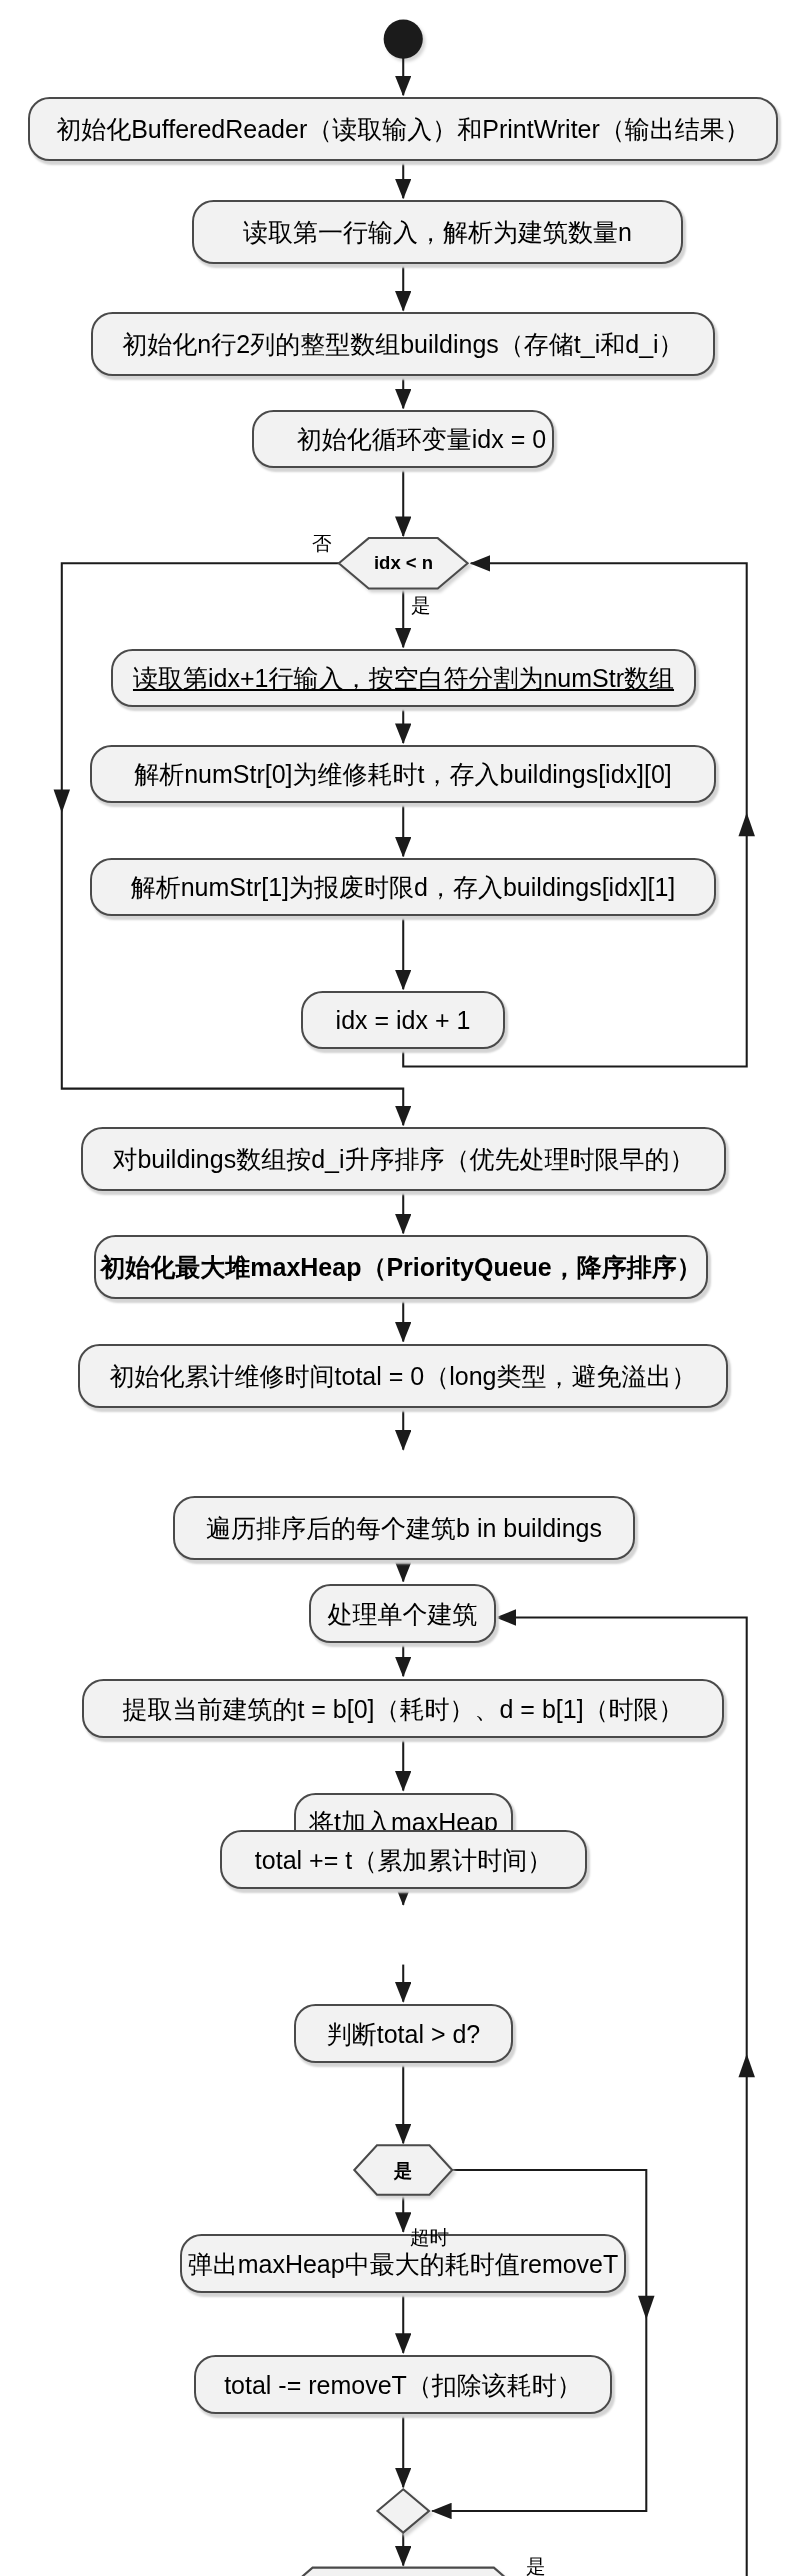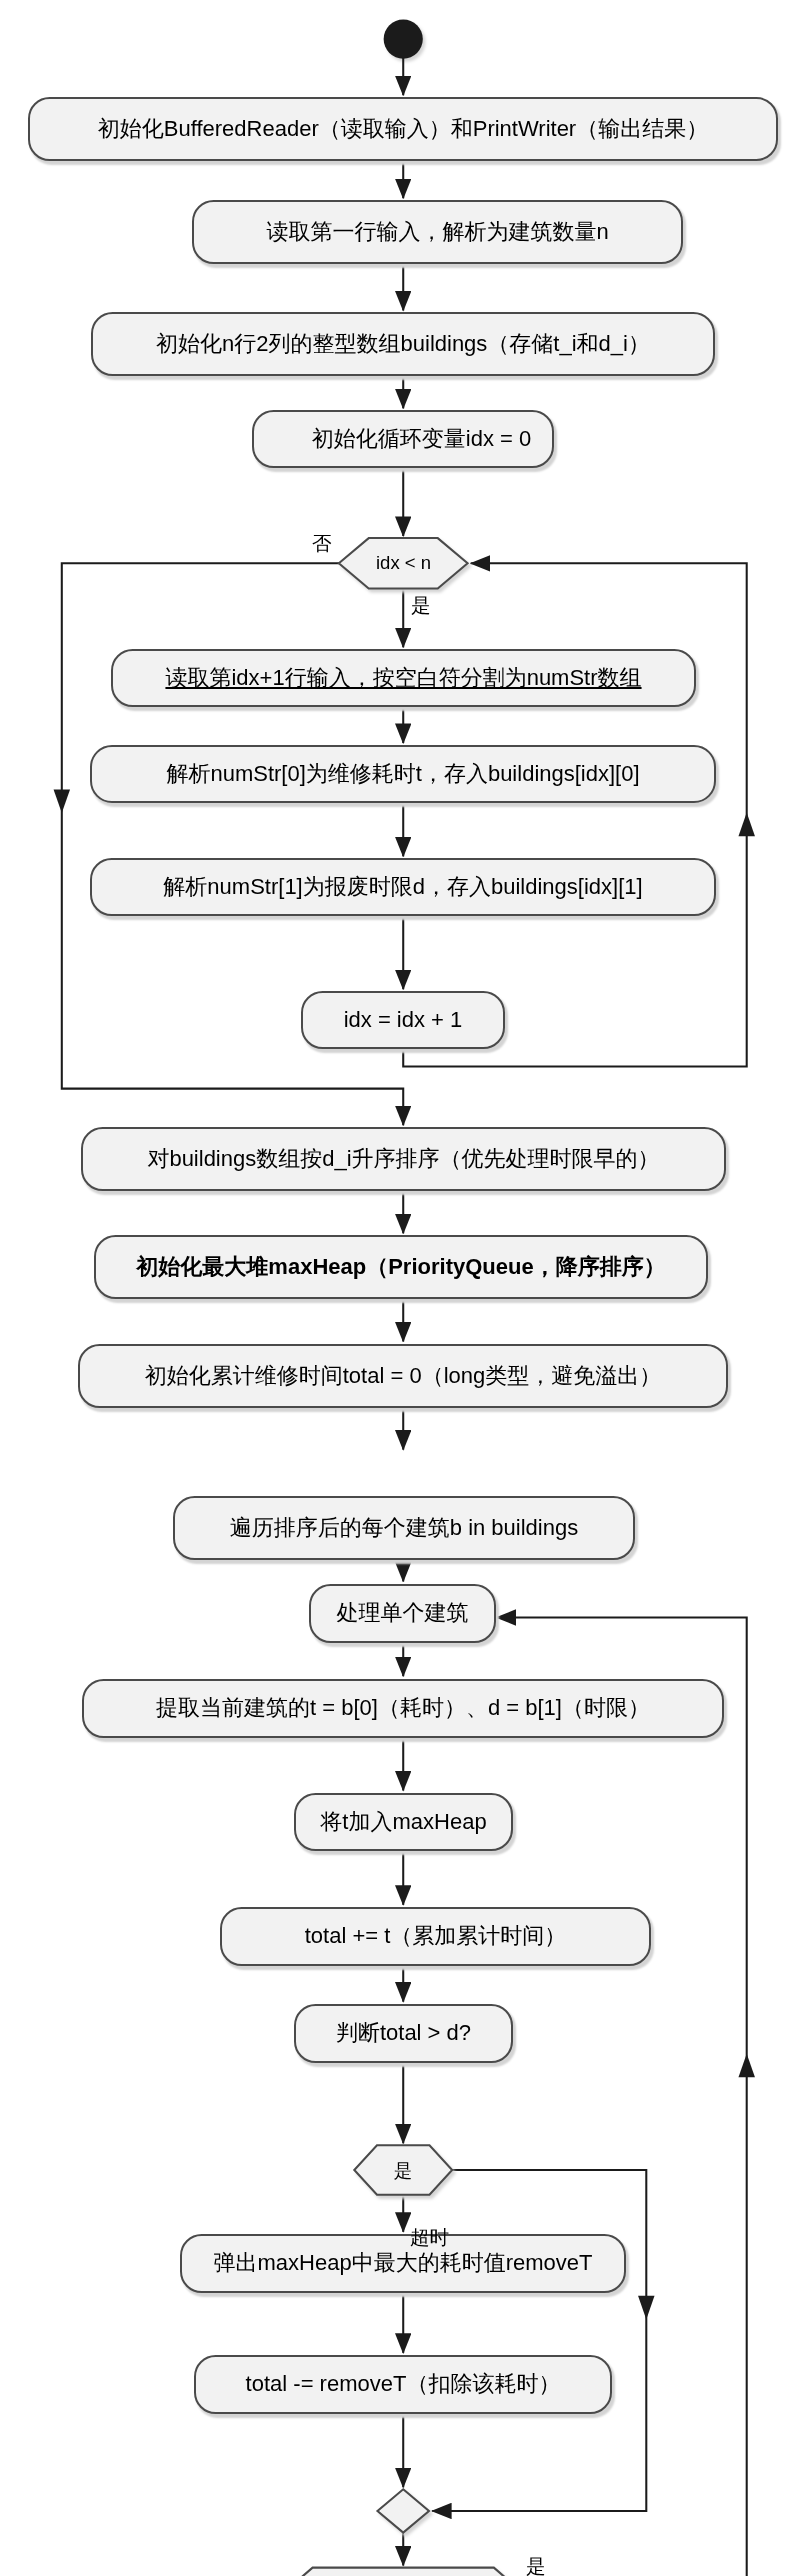--- a/index.html
+++ b/index.html
@@ -20,35 +20,36 @@
     z-index:2;
     box-sizing:border-box;
     background:#f2f2f2;
     border:2.1px solid #4a4a4a;
     border-radius:21.6px;
     box-shadow:2.6px 3.1px 2.1px #d4d4d4;
     display:flex;
     align-items:center;
     justify-content:center;
     text-align:center;
-    font-size:22px;
+    font-size:25px;
     color:#000000;
     white-space:nowrap;
     line-height:1.2;
   }
   .hexlabel{
     position:absolute;
     z-index:3;
     display:flex;
     align-items:center;
     justify-content:center;
     text-align:center;
     font-size:18.5px;
     color:#000000;
     white-space:nowrap;
+    font-weight:bold;
   }
   .edgelabel{
     position:absolute;
     z-index:3;
     font-size:19.6px;
     color:#000000;
     white-space:nowrap;
   }
 </style>
 </head>
@@ -118,31 +119,31 @@
 
     <circle class="shape" cx="783" cy="6128" r="44" fill="#ffffff" stroke="#1b1b1b" stroke-width="5"></circle>
     <circle cx="783" cy="6128" r="25" fill="#1b1b1b"></circle>
   </svg>
 
   <div class="node" style="left:28px;top:97px;width:750px;height:64px;">初始化BufferedReader（读取输入）和PrintWriter（输出结果）</div>
   <div class="node" style="left:192px;top:200px;width:491px;height:64px;">读取第一行输入，解析为建筑数量n</div>
   <div class="node" style="left:91px;top:312px;width:624px;height:64px;">初始化n行2列的整型数组buildings（存储t_i和d_i）</div>
   <div class="node" style="left:252px;top:410px;width:302px;height:58px;padding-left:37px;">初始化循环变量idx = 0</div>
   <div class="node" style="left:111px;top:649px;width:585px;height:58px;text-decoration:underline;">读取第idx+1行输入，按空白符分割为numStr数组</div>
-  <div class="node" style="left:90px;top:745px;width:626px;height:58px;border-radius:22px;">解析numStr[0]为维修耗时t，存入buildings[idx][0]</div>
+  <div class="node" style="left:90px;top:745px;width:626px;height:58px;">解析numStr[0]为维修耗时t，存入buildings[idx][0]</div>
   <div class="node" style="left:90px;top:858px;width:626px;height:58px;">解析numStr[1]为报废时限d，存入buildings[idx][1]</div>
   <div class="node" style="left:301px;top:991px;width:204px;height:58px;">idx = idx + 1</div>
   <div class="node" style="left:81px;top:1127px;width:645px;height:64px;">对buildings数组按d_i升序排序（优先处理时限早的）</div>
   <div class="node" style="left:94px;top:1235px;width:614px;height:64px;font-weight:bold;">初始化最大堆maxHeap（PriorityQueue，降序排序）</div>
   <div class="node" style="left:78px;top:1344px;width:650px;height:64px;">初始化累计维修时间total = 0（long类型，避免溢出）</div>
   <div class="node" style="left:173px;top:1496px;width:462px;height:64px;">遍历排序后的每个建筑b in buildings</div>
   <div class="node" style="left:309px;top:1584px;width:187px;height:59px;">处理单个建筑</div>
   <div class="node" style="left:82px;top:1679px;width:642px;height:59px;">提取当前建筑的t = b[0]（耗时）、d = b[1]（时限）</div>
   <div class="node" style="left:294px;top:1793px;width:219px;height:58px;">将t加入maxHeap</div>
-  <div class="node" style="left:220px;top:1907px;width:431px;height:59px;">total += t（累加累计时间）</div>
+  <div class="node" style="left:220px;top:1830px;width:367px;height:59px;">total += t（累加累计时间）</div>
   <div class="node" style="left:294px;top:2004px;width:219px;height:59px;">判断total &gt; d?</div>
   <div class="node" style="left:180px;top:2234px;width:446px;height:59px;">弹出maxHeap中最大的耗时值removeT</div>
   <div class="node" style="left:194px;top:2355px;width:418px;height:59px;">total -= removeT（扣除该耗时）</div>
 
   <div class="hexlabel" style="left:339px;top:538px;width:129px;height:50px;">idx &lt; n</div>
   <div class="hexlabel" style="left:354px;top:2146px;width:98px;height:49px;">是</div>
   <div class="hexlabel" style="left:286px;top:2568px;width:235px;height:46px;">还有未处理的建筑</div>
 
   <div class="edgelabel" style="left:312px;top:530px;">否</div>
   <div class="edgelabel" style="left:411px;top:592px;">是</div>

